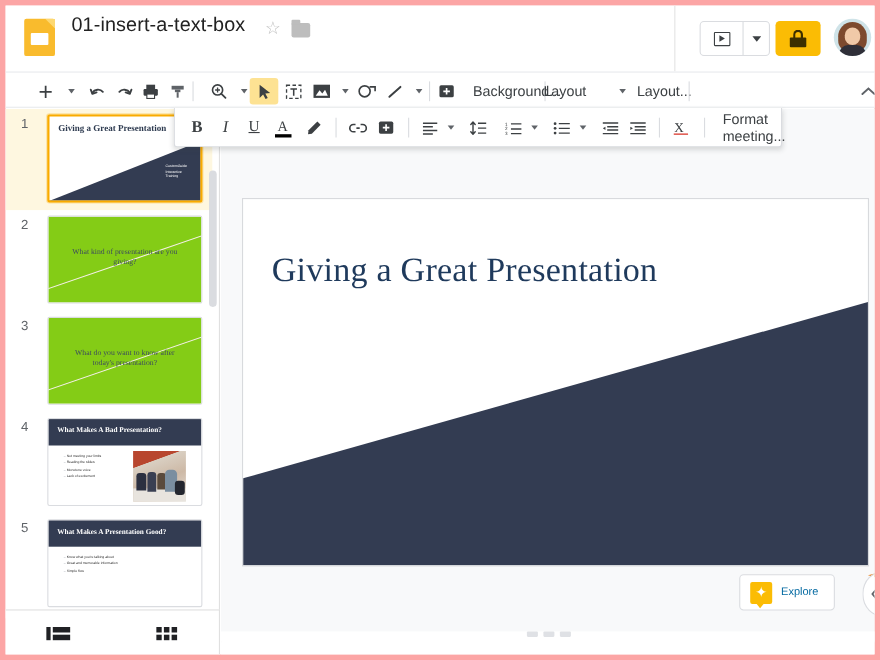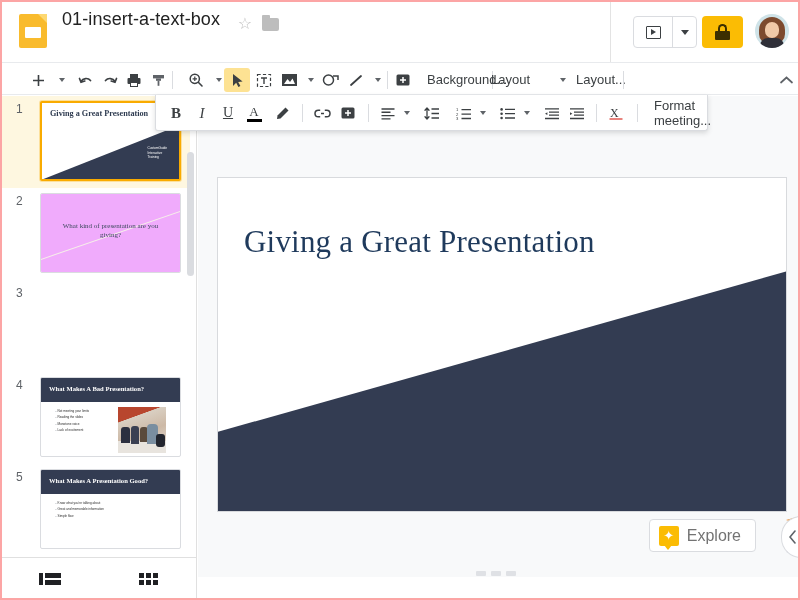--- a/index.html
+++ b/index.html
@@ -7,21 +7,21 @@
   html, body {
     margin: 0; padding: 0;
     width: 800px; height: 600px;
     overflow: hidden;
     font-family: "Liberation Sans", sans-serif;
     background: #ffffff;
   }
   #app {
     position: relative;
     width: 800px; height: 600px;
-    border: 2px solid #fca5a5;
+    border: 5px solid #fca5a5;
     background: #ffffff;
     overflow: hidden;
   }
 
   
   #header {
     position: absolute; left: 0; top: 0;
     width: 800px; height: 60px;
     background: #ffffff;
   }
@@ -241,21 +241,21 @@
     width: 142px; height: 56px;
     background: #333c52;
     clip-path: polygon(0 100%, 100% 0, 100% 100%);
   }
   .t1-logo {
     position: absolute; right: 12px; bottom: 19px;
     font-size: 3.2px; color: #ffffff; line-height: 1.45;
   }
   
   .t-beige {
-    position: absolute; inset: 0; background: #f0abfc;
+    position: absolute; inset: 0; background: #84cc16;
   }
   .t-beige .slash {
     position: absolute; left: -6px; bottom: 10px;
     width: 164px; height: 1px;
     background: #f6efe9;
     transform: rotate(-19deg);
     transform-origin: left bottom;
   }
   .t-beige .q {
     position: absolute; left: 16px; right: 16px; top: 28px;
@@ -365,21 +365,21 @@
     display: flex; align-items: center; justify-content: center;
   }
   #explore-btn .spark::after {
     content: ""; position: absolute; bottom: -4px; left: 5px;
     width: 0; height: 0;
     border-left: 4px solid transparent;
     border-right: 4px solid transparent;
     border-top: 5px solid #fbbc04;
   }
   #explore-btn .star { color: #fff; font-size: 13px; line-height: 1; }
-  #explore-btn .lbl { font-size: 16px; color: #737373; text-align: right; }
+  #explore-btn .lbl { font-size: 10px; color: #0369a1; text-align: right; }
 
   #collapse-tab {
     position: absolute; right: 0; bottom: 22px;
     width: 21px; height: 42px;
     background: #ffffff;
     border: 1px solid #dadce0; border-right: none;
     border-radius: 20px 0 0 20px;
     display: flex; align-items: center; justify-content: center;
     z-index: 21;
   }
@@ -645,20 +645,26 @@
       <div class="thumb-frame">
         <div class="t-beige">
           <div class="slash"></div>
           <div class="q">What kind of presentation are you giving?</div>
         </div>
       </div>
     </div>
 
     <div class="thumb-row" style="top:184px;">
       <div class="thumb-num">3</div>
+      <div class="thumb-frame">
+        <div class="t-beige">
+          <div class="slash"></div>
+          <div class="q">What do you want to know after today's presentation?</div>
+        </div>
+      </div>
     </div>
 
     <div class="thumb-row" style="top:276px;">
       <div class="thumb-num">4</div>
       <div class="thumb-frame">
         <div class="t-nav-hdr">
           <span>What Makes A Bad Presentation?</span>
         </div>
         <div class="t-bullets">
           <div>Not meeting your limits</div>

